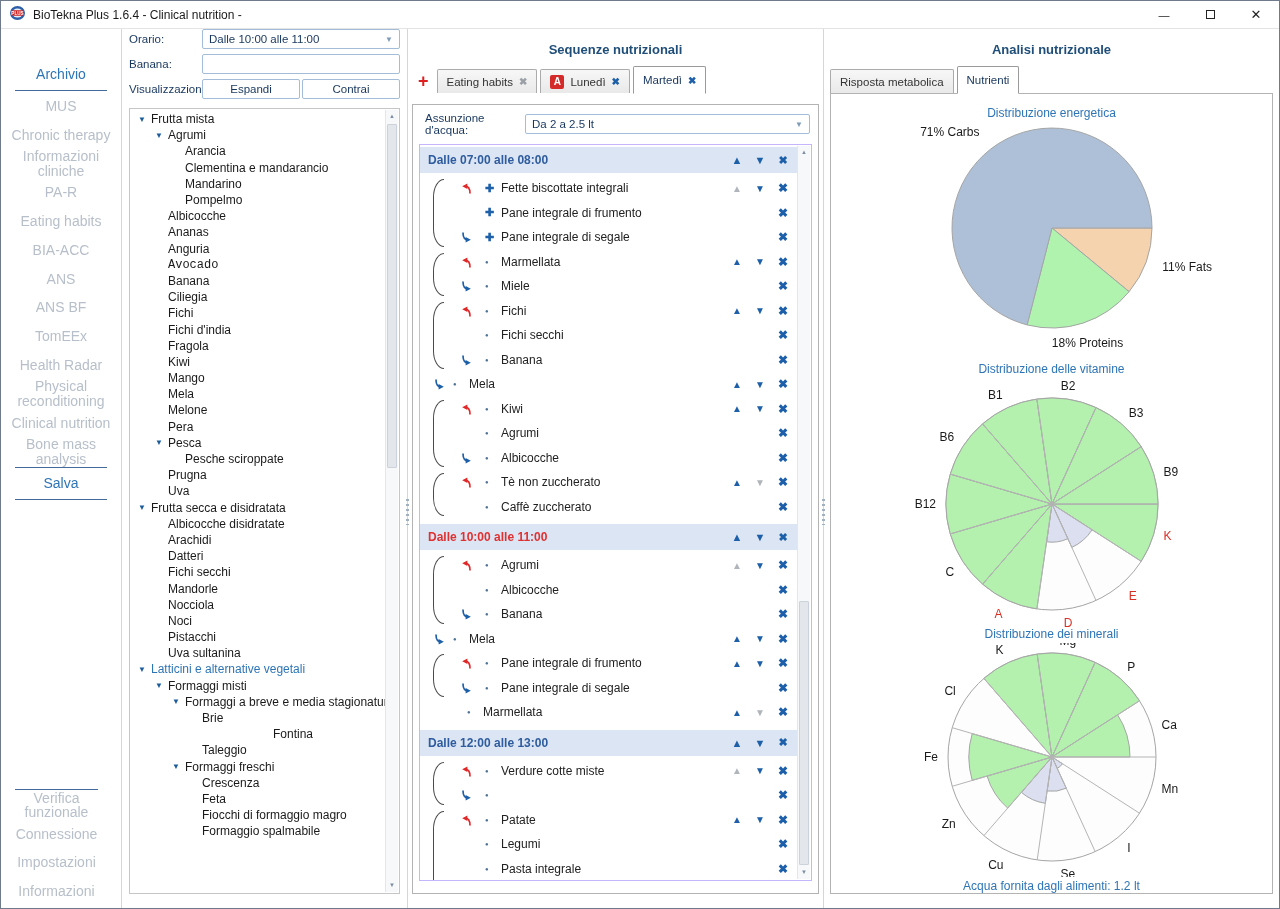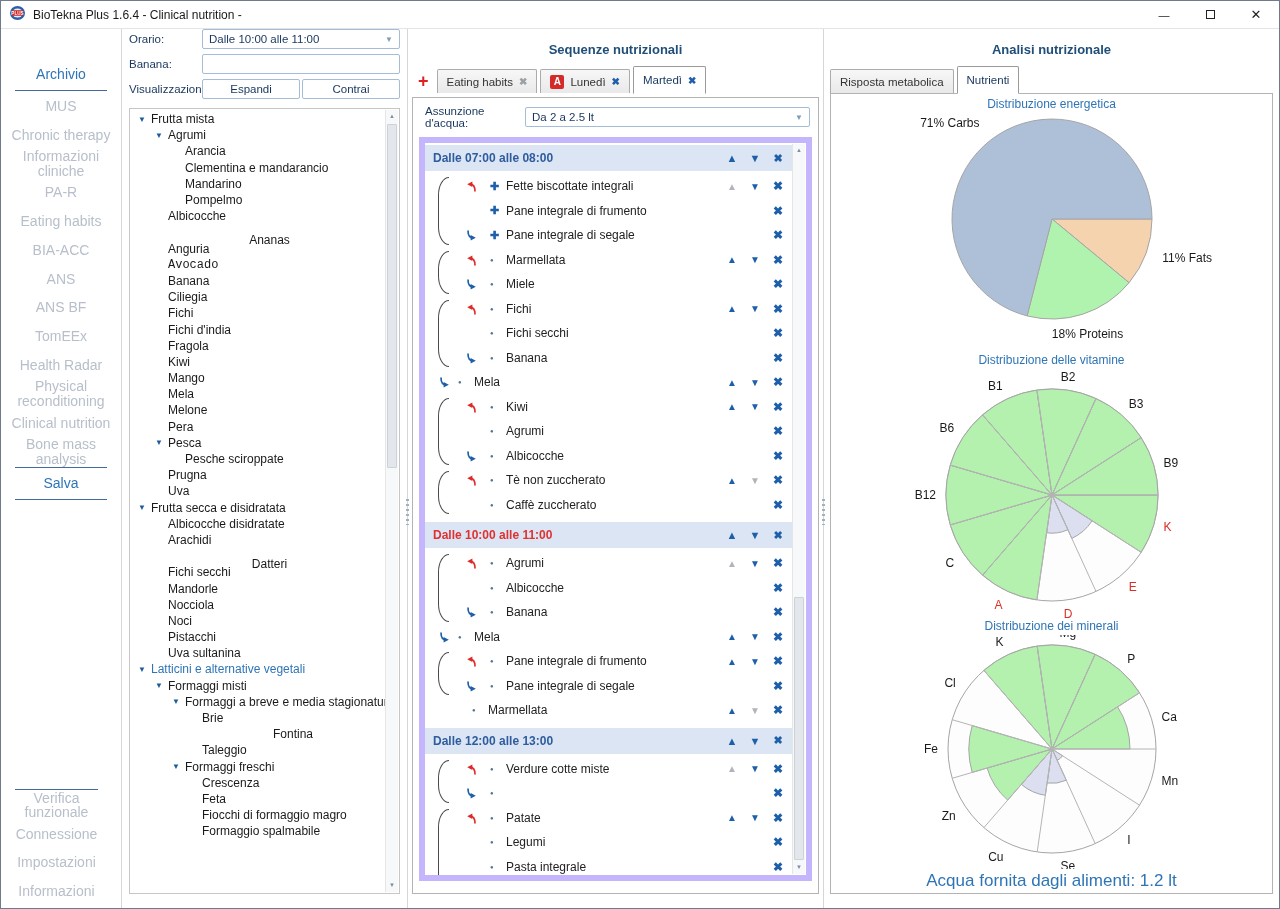--- a/index.html
+++ b/index.html
@@ -51,26 +51,26 @@
 
 .tabrow{height:28px;flex:none;display:flex;align-items:flex-end;padding-left:6px;position:relative}
 .tab{height:24px;display:flex;align-items:center;gap:6px;padding:0 9px;border:1px solid #ababab;border-bottom:none;background:linear-gradient(#f7f7f7,#e9e9e9);font-size:11.5px;color:#333;border-radius:2px 2px 0 0;margin-right:3px;position:relative}
 .tab.active{height:28px;background:#fff;color:#17365d;z-index:3;margin-bottom:-1px;border-color:#9a9a9a;border-bottom:1px solid #fff}
 .tab .tclose{font-size:10px;font-weight:bold}
 .tab .tclose.gray{color:#9aa0a6}
 .tab .tclose.blue{color:#1d5fa8}
 .tab .badge{width:14px;height:14px;background:#d42a2a;color:#fff;border-radius:2px;font-size:10px;font-weight:bold;display:flex;align-items:center;justify-content:center}
 #seq-add{color:#e02020;font-size:18px;font-weight:bold;margin:0 8px 3px 4px;line-height:18px}
 
-.content-box{flex:1;border:1px solid #b3b3b3;margin:4px 4px 14px 4px;display:flex;flex-direction:column;background:#fff;min-height:0;position:relative;z-index:1}
+.content-box{flex:1;border:1px solid #b3b3b3;margin:11px 4px 14px 4px;display:flex;flex-direction:column;background:#fff;min-height:0;position:relative;z-index:1}
 #panel-analisi .content-box{margin:0 6px 14px 6px}
 
 #acqua-row{display:flex;align-items:center;padding:7px 8px 7px 12px;flex:none}
 #acqua-row .flabel{width:100px;flex:none;font-size:11.5px;color:#17365d}
-#seq-list-box{flex:1;margin:1px 6px 12px 6px;border:6px solid #c4b5fd;position:relative;overflow:hidden;background:#fff;min-height:0}
+#seq-list-box{flex:1;margin:1px 6px 12px 6px;border:1px solid #c4b5fd;position:relative;overflow:hidden;background:#fff;min-height:0}
 #seq-list{position:absolute;top:0;left:0;right:14px;bottom:0;overflow:hidden;padding-top:2px}
 .shead{height:26px;background:#dbe5f3;display:flex;align-items:center;padding:0 8px;margin-bottom:3px;position:relative}
 .shead .stitle{font-size:12px;font-weight:bold;color:#2e5c9e}
 .shead.red .stitle{color:#e03131}
 .sgroup{position:relative}
 .sgroup .bracket{position:absolute;left:13px;top:3px;bottom:3px;width:11px;border:1.6px solid #4a4a4a;border-right:none;border-radius:11px 0 0 11px / 18px 0 0 18px}
 .srow{height:24.5px;position:relative}
 .srow .sarrow{position:absolute;top:5px}
 .srow .marker{position:absolute;top:0;height:100%;display:flex;align-items:center;color:#1d5fa8}
 .srow .marker.dot{color:#4f7396;font-size:6px}
@@ -87,24 +87,24 @@
 .cicon{position:absolute;top:0;height:100%;display:flex;align-items:center;justify-content:center;width:16px;font-size:10px}
 .cicon.c-up{right:52px}
 .cicon.c-dn{right:29px}
 .cicon.c-x{right:6px;font-size:12px;font-weight:bold}
 .cicon.blue{color:#1d5fa8}
 .cicon.gray{color:#b0b5bb}
 .shead .cicon{font-size:11px}
 
 #charts{flex:1;display:flex;flex-direction:column;align-items:center;overflow:hidden}
 .chart-title{color:#2e75b6;font-size:12px;text-align:center;flex:none;height:16px}
-.ct-0{margin-top:3px}
+.ct-0{margin-top:12px}
 .ct-1{margin-top:12px}
 .ct-2{margin-top:0px}
-.chart-footer{color:#2e75b6;font-size:17px;text-align:center;margin-top:2px}
+.chart-footer{color:#2e75b6;font-size:12px;text-align:center;margin-top:2px}
 svg text{font-family:"Liberation Sans",sans-serif}
 </style>
 </head>
 <body>
 
 <div id="window">
   <div id="titlebar">
     <span id="app-icon"><svg width="17" height="16" viewBox="0 0 17 16">
           <ellipse cx="8.5" cy="8" rx="7.5" ry="7" fill="#2f5ea8"></ellipse>
           <ellipse cx="8.5" cy="8" rx="5.2" ry="4.6" fill="#e8eef6"></ellipse>
@@ -192,21 +192,21 @@
               <span>Mandarino</span>
             </div>
             <div class="trow" style="padding-left: 40px;">
               <span class="tarr">&nbsp;</span>
               <span>Pompelmo</span>
             </div>
             <div class="trow" style="padding-left: 23px;">
               <span class="tarr">&nbsp;</span>
               <span>Albicocche</span>
             </div>
-            <div class="trow" style="padding-left: 23px; flex-direction: column;">
+            <div class="trow" style="padding-left: 23px;">
               <span class="tarr">&nbsp;</span>
               <span>Ananas</span>
             </div>
             <div class="trow" style="padding-left: 23px;">
               <span class="tarr">&nbsp;</span>
               <span>Anguria</span>
             </div>
             <div class="trow" style="padding-left: 23px; font-family: Liberation Mono, monospace;">
               <span class="tarr">&nbsp;</span>
               <span>Avocado</span>
@@ -272,21 +272,21 @@
               <span>Frutta secca e disidratata</span>
             </div>
             <div class="trow" style="padding-left: 23px;">
               <span class="tarr">&nbsp;</span>
               <span>Albicocche disidratate</span>
             </div>
             <div class="trow" style="padding-left: 23px;">
               <span class="tarr">&nbsp;</span>
               <span>Arachidi</span>
             </div>
-            <div class="trow" style="padding-left: 23px; flex-direction: column;">
+            <div class="trow" style="padding-left: 23px;">
               <span class="tarr">&nbsp;</span>
               <span>Datteri</span>
             </div>
             <div class="trow" style="padding-left: 23px;">
               <span class="tarr">&nbsp;</span>
               <span>Fichi secchi</span>
             </div>
             <div class="trow" style="padding-left: 23px;">
               <span class="tarr">&nbsp;</span>
               <span>Mandorle</span>

